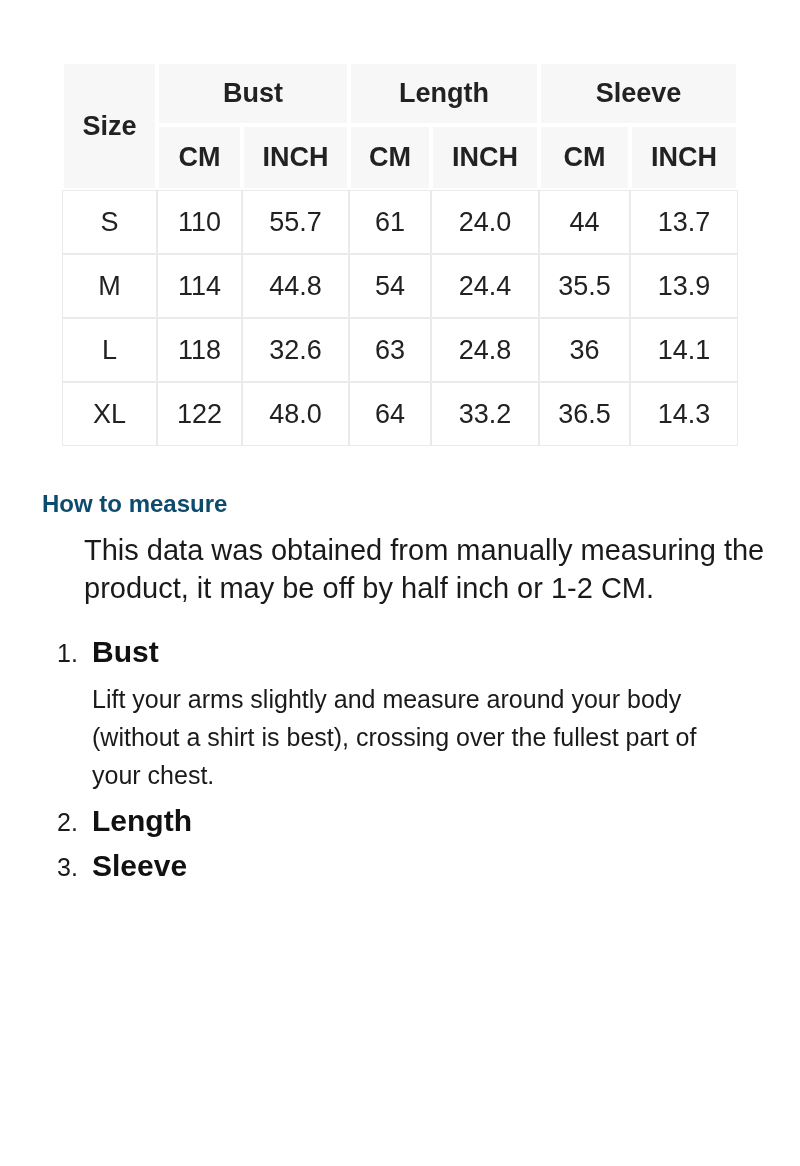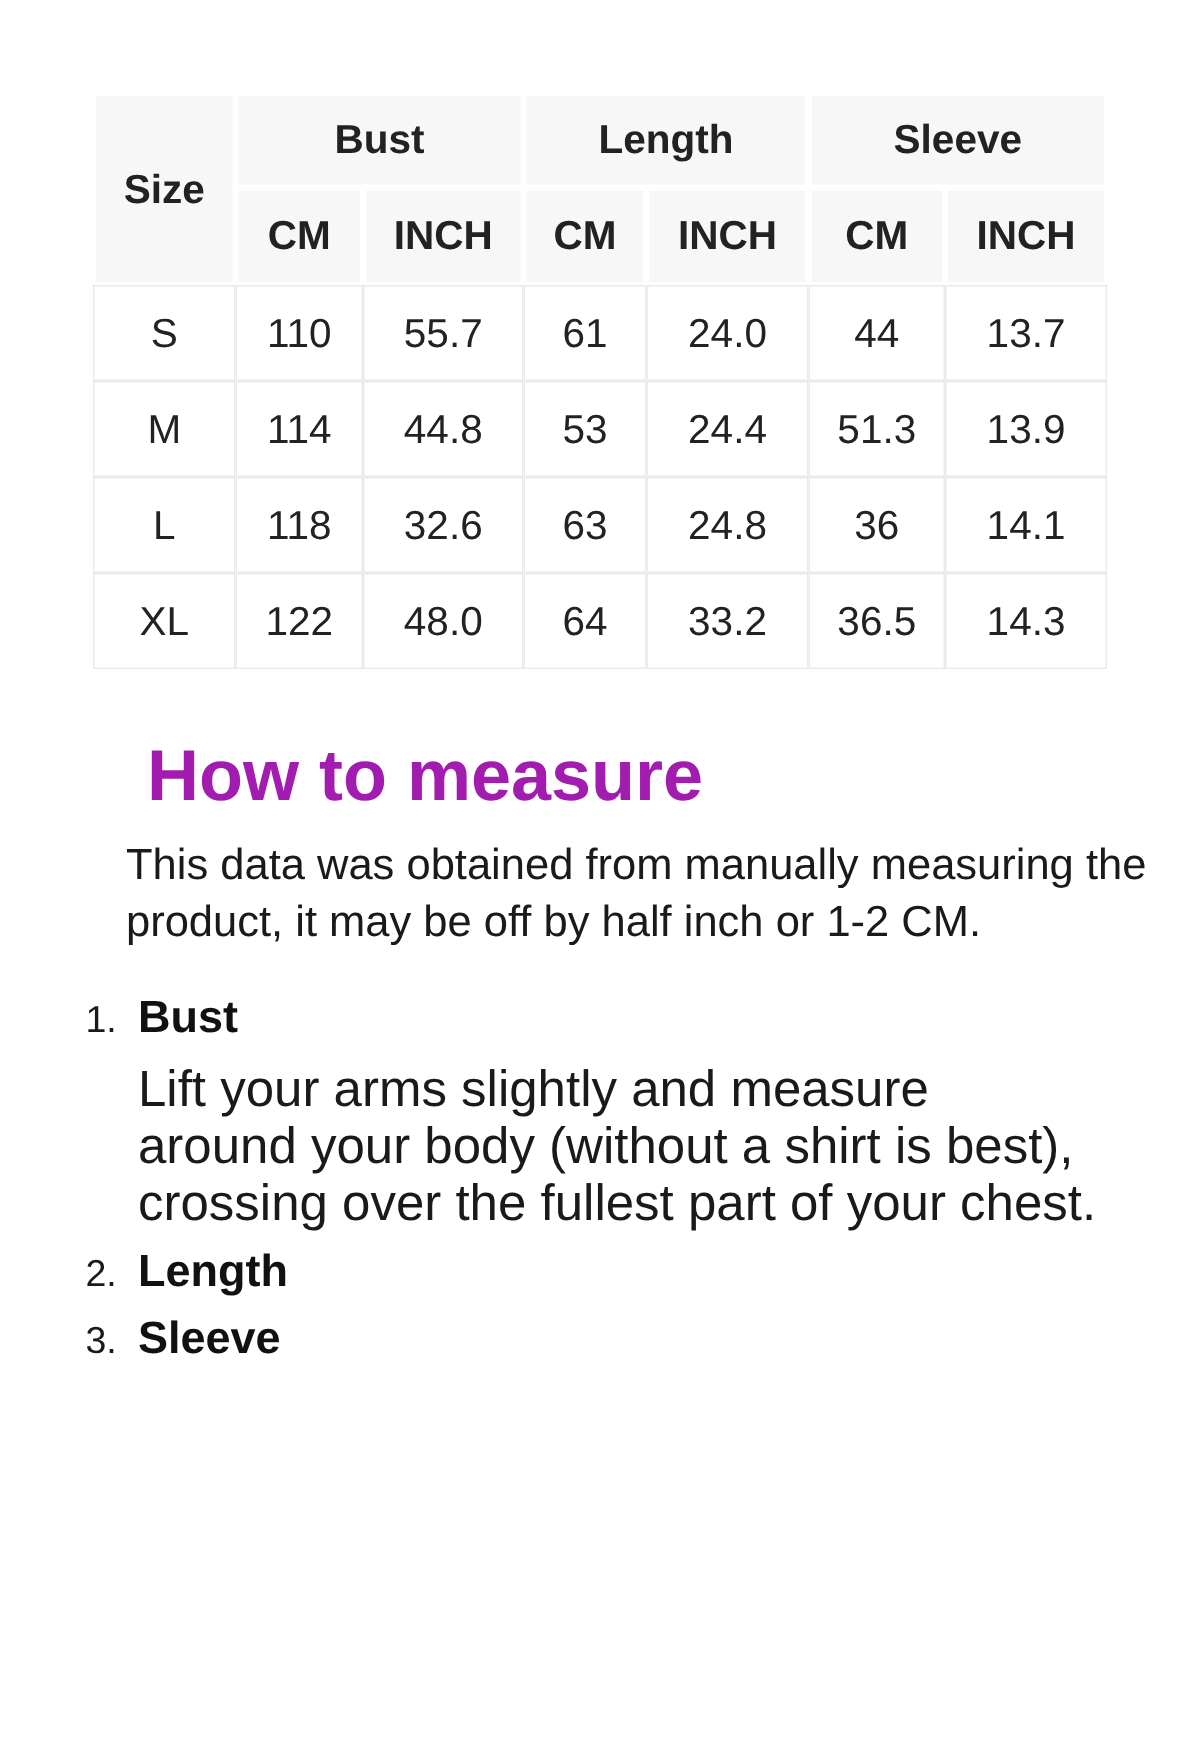--- a/index.html
+++ b/index.html
@@ -35,24 +35,24 @@
     color: #222222;
     text-align: center;
     vertical-align: middle;
     height: 64px;
   }
   tr.group-row { height: 63px; }
   tr.unit-row  { height: 65px; }
 
   
   .htm-title {
-    font-size: 48px;
+    font-size: 24px;
     font-weight: bold;
-    color: #a21caf;
-    margin: 44px 0 13px 98px;
+    color: #0c4a6e;
+    margin: 44px 0 13px 42px;
     letter-spacing: 0;
   }
   .htm-intro {
     font-size: 29px;
     line-height: 38px;
     color: #1a1a1a;
     margin-left: 84px;
     width: 692px;
   }
   ol.steps {
@@ -71,21 +71,21 @@
     font-size: 25px;
     color: #1a1a1a;
   }
   .step-title {
     font-size: 30px;
     line-height: 37px;
     font-weight: bold;
     color: #111111;
   }
   .step-desc {
-    font-size: 34px;
+    font-size: 25px;
     line-height: 38px;
     color: #1a1a1a;
     margin-top: 10px;
     width: 640px;
   }
 </style>
 </head>
 <body>
 
 <div class="chart-wrap">
@@ -122,23 +122,23 @@
         <td>55.7</td>
         <td>61</td>
         <td>24.0</td>
         <td>44</td>
         <td>13.7</td>
       </tr>
       <tr>
         <td>M</td>
         <td>114</td>
         <td>44.8</td>
-        <td>53</td>
+        <td>54</td>
         <td>24.4</td>
-        <td>51.3</td>
+        <td>35.5</td>
         <td>13.9</td>
       </tr>
       <tr>
         <td>L</td>
         <td>118</td>
         <td>32.6</td>
         <td>63</td>
         <td>24.8</td>
         <td>36</td>
         <td>14.1</td>

